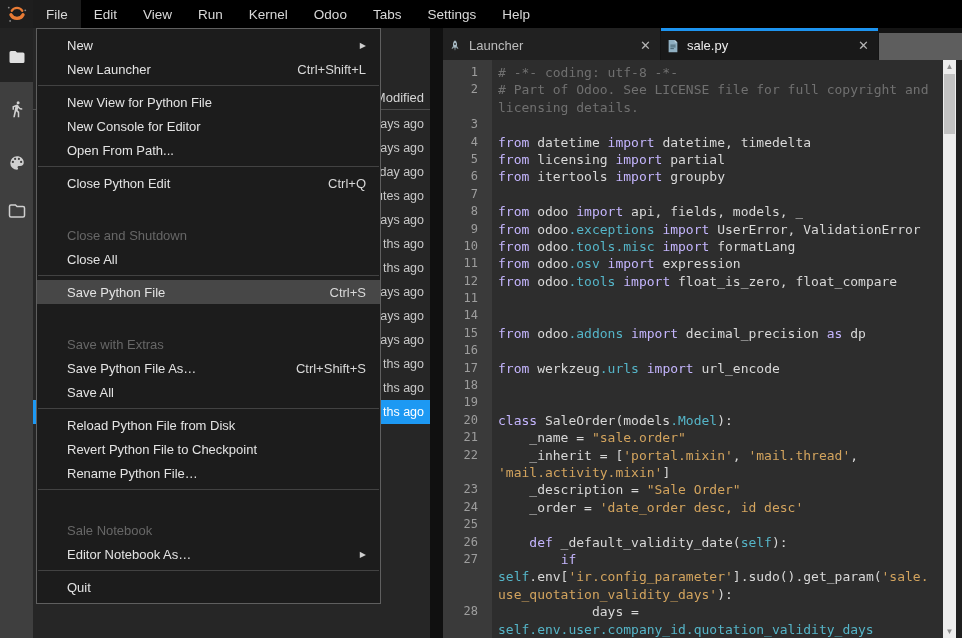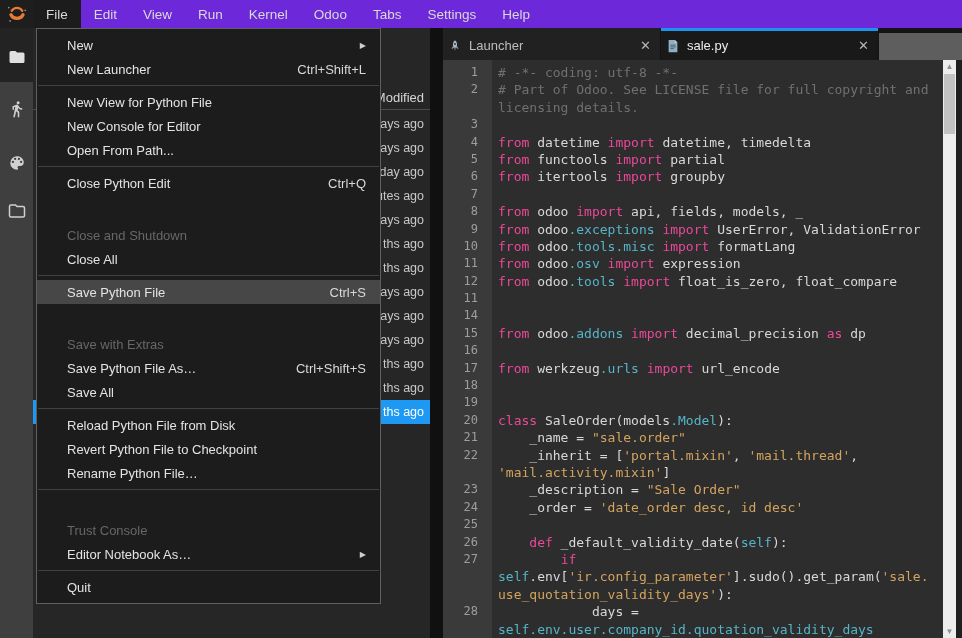--- a/index.html
+++ b/index.html
@@ -1,20 +1,20 @@
 <!DOCTYPE html>
 <html style="--accent-blue: #1d94f0; --selection-blue: #1d99f3;"><head>
 <meta charset="utf-8">
 <style>
   html,body{margin:0;padding:0;background:#000;}
   .app{position:relative;width:962px;height:638px;overflow:hidden;background:#141414;
        font-family:"Liberation Sans",sans-serif;cursor:default;}
 
   
-  .menubar{position:absolute;top:0;left:0;right:0;height:28px;background:#6d28d9;
+  .menubar{position:absolute;top:0;left:0;right:0;height:28px;background:#000000;
            display:flex;align-items:stretch;z-index:50;}
   .logo-box{width:33px;display:flex;align-items:center;justify-content:center;background:#1e1e1e;}
   .mb-items{display:flex;}
   .mb-item{padding:0 13px;display:flex;align-items:center;color:#d9d9d9;font-size:13.5px;}
   .mb-item.active{background:#1c1c1c;}
 
   
   .sidebar{position:absolute;top:28px;left:0;bottom:0;width:33px;background:#3f3f3f;z-index:10;}
   .active-seg{position:absolute;top:0;left:0;right:0;height:54px;background:#232323;}
   .sb-icon{position:absolute;left:0;width:33px;height:26px;display:flex;align-items:center;justify-content:center;}
@@ -42,21 +42,21 @@
   .tab-close{margin-left:auto;color:#b5b5b5;font-size:13px;padding:0 4px;}
   .tab-filler{flex:1;background:#5e5e5e;margin-top:5px;}
 
   .editor{position:absolute;top:32px;left:0;right:0;bottom:0;overflow:hidden;}
   .gutter-bg{position:absolute;top:0;left:0;width:49px;bottom:0;background:#3a3a3a;}
   .code-rows{position:absolute;top:4px;left:0;right:19px;}
   .cm-row{display:flex;height:17.4px;line-height:17.4px;font-family:"DejaVu Sans Mono",monospace;font-size:13px;}
   .cm-gut{width:49px;flex-shrink:0;box-sizing:border-box;text-align:right;padding-right:14px;
           color:#9e9e9e;font-size:12px;}
   .cm-line{white-space:pre;padding-left:6px;overflow:hidden;}
-  .tok-c{color:#707070}.tok-k{color:#ec4899}.tok-s{color:#d3a45e}.tok-p{color:#55b5c8}.tok-v{color:#d8d8d8}
+  .tok-c{color:#707070}.tok-k{color:#c4b5fd}.tok-s{color:#d3a45e}.tok-p{color:#55b5c8}.tok-v{color:#d8d8d8}
 
   .scroll{position:absolute;top:0;right:0;bottom:0;width:19px;background:#ededed;
           border-right:6px solid #1f1f1f;box-sizing:border-box;}
   .scroll-up,.scroll-down{position:absolute;left:0;right:0;height:13px;text-align:center;
           color:#8f8f8f;font-size:8px;line-height:13px;}
   .scroll-up{top:0}.scroll-down{bottom:0}
   .scroll-thumb{position:absolute;top:14px;left:1px;right:1px;height:60px;background:#c2c2c2;}
 
   
   .dropdown{position:absolute;left:36px;top:28px;width:345px;box-sizing:border-box;background:#1c1c1c;
@@ -185,21 +185,21 @@
           <div class="cm-row">
             <span class="cm-gut">3</span>
             <span class="cm-line"></span>
           </div>
           <div class="cm-row">
             <span class="cm-gut">4</span>
             <span class="cm-line"><span class="tok-k">from</span><span class="tok-v"> datetime </span><span class="tok-k">import</span><span class="tok-v"> datetime, timedelta</span></span>
           </div>
           <div class="cm-row">
             <span class="cm-gut">5</span>
-            <span class="cm-line"><span class="tok-k">from</span><span class="tok-v"> functools </span><span class="tok-k">import</span><span class="tok-v"> partial</span></span>
+            <span class="cm-line"><span class="tok-k">from</span><span class="tok-v"> licensing </span><span class="tok-k">import</span><span class="tok-v"> partial</span></span>
           </div>
           <div class="cm-row">
             <span class="cm-gut">6</span>
             <span class="cm-line"><span class="tok-k">from</span><span class="tok-v"> itertools </span><span class="tok-k">import</span><span class="tok-v"> groupby</span></span>
           </div>
           <div class="cm-row">
             <span class="cm-gut">7</span>
             <span class="cm-line"></span>
           </div>
           <div class="cm-row">
@@ -361,21 +361,21 @@
         <span class="dd-label">Reload Python File from Disk</span>
       </div>
       <div class="dd-item">
         <span class="dd-label">Revert Python File to Checkpoint</span>
       </div>
       <div class="dd-item">
         <span class="dd-label">Rename Python File…</span>
       </div>
       <div class="dd-sep"></div>
       <div class="dd-item disabled">
-        <span class="dd-label">Trust Console</span>
+        <span class="dd-label">Sale Notebook</span>
       </div>
       <div class="dd-item">
         <span class="dd-label">Editor Notebook As…</span>
         <span class="dd-arrow">▶</span>
       </div>
       <div class="dd-sep"></div>
       <div class="dd-item">
         <span class="dd-label">Quit</span>
       </div>
     </div>

